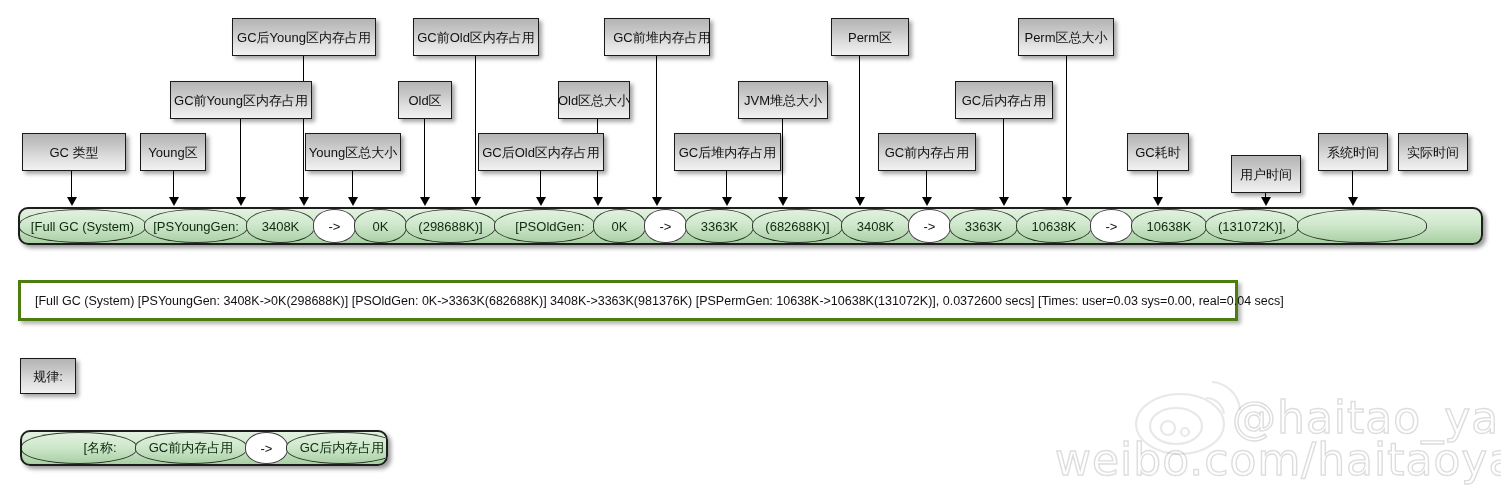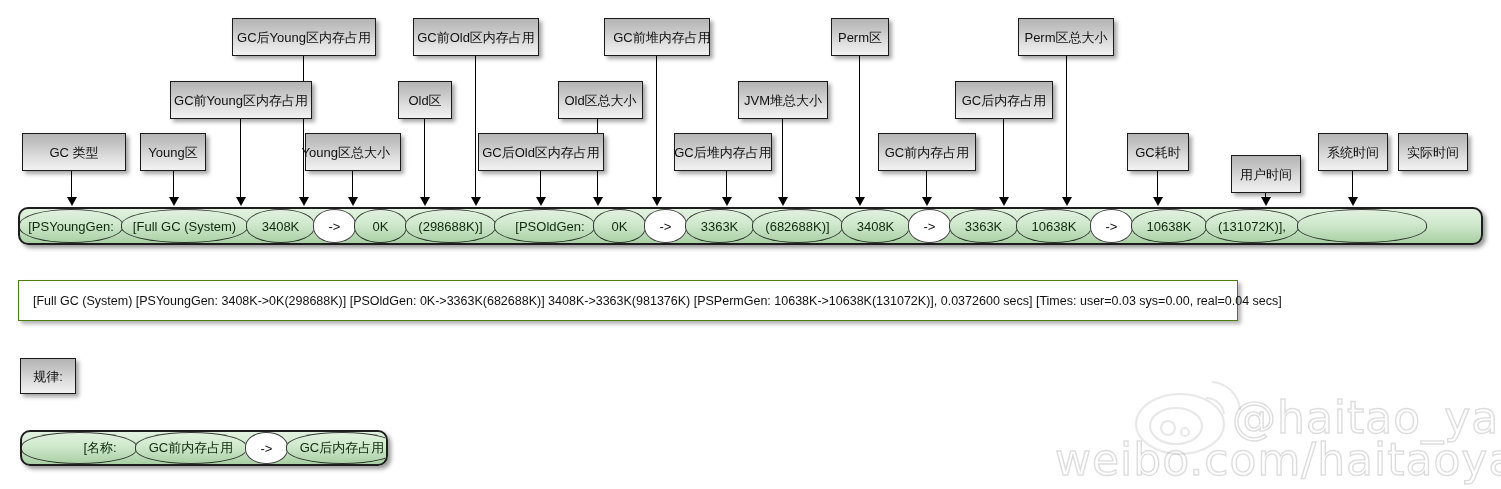--- a/index.html
+++ b/index.html
@@ -65,21 +65,21 @@
     padding:0 6px;
   }
   .seg.arrowseg{
     background:#ffffff;
     color:#111;
   }
   
   .textbox{
     position:absolute;
     box-sizing:border-box;
-    border:1px solid #4d7c0f;
+    border:3px solid #4d7c0f;
     background:#fff;
     box-shadow:3px 3px 4px rgba(0,0,0,0.30);
     display:flex;align-items:center;
     padding:0 14px;
     font-size:12.5px;
     color:#111;
     white-space:nowrap;
     z-index:4;
   }
   
@@ -117,61 +117,61 @@
     <div class="callout" style="left: 170px; top: 81px; width: 142px;">
       <span>GC前Young区内存占用</span>
     </div>
     <div class="leader" style="left: 240px; top: 119px; height: 79px;"></div>
     <div class="arrowhead" style="left: 236px; top: 197px;"></div>
     <div class="callout" style="left: 232px; top: 18px; width: 144px;">
       <span>GC后Young区内存占用</span>
     </div>
     <div class="leader" style="left: 303px; top: 56px; height: 142px;"></div>
     <div class="arrowhead" style="left: 299px; top: 197px;"></div>
-    <div class="callout" style="left: 305px; top: 133px; width: 96px; justify-content: flex-end;">
+    <div class="callout" style="left: 305px; top: 133px; width: 96px;">
       <span>Young区总大小</span>
     </div>
     <div class="leader" style="left: 352px; top: 171px; height: 27px;"></div>
     <div class="arrowhead" style="left: 348px; top: 197px;"></div>
     <div class="callout" style="left: 398px; top: 81px; width: 54px;">
       <span>Old区</span>
     </div>
     <div class="leader" style="left: 424px; top: 119px; height: 79px;"></div>
     <div class="arrowhead" style="left: 420px; top: 197px;"></div>
     <div class="callout" style="left: 413px; top: 18px; width: 126px;">
       <span>GC前Old区内存占用</span>
     </div>
     <div class="leader" style="left: 475px; top: 56px; height: 142px;"></div>
     <div class="arrowhead" style="left: 471px; top: 197px;"></div>
     <div class="callout" style="left: 478px; top: 133px; width: 126px;">
       <span>GC后Old区内存占用</span>
     </div>
     <div class="leader" style="left: 540px; top: 171px; height: 27px;"></div>
     <div class="arrowhead" style="left: 536px; top: 197px;"></div>
-    <div class="callout" style="left: 558px; top: 81px; width: 85px;">
+    <div class="callout" style="left: 558px; top: 81px; width: 72px;">
       <span>Old区总大小</span>
     </div>
     <div class="leader" style="left: 597px; top: 119px; height: 79px;"></div>
     <div class="arrowhead" style="left: 593px; top: 197px;"></div>
     <div class="callout" style="left: 604px; top: 18px; width: 106px; padding-left: 20px;">
       <span>GC前堆内存占用</span>
     </div>
     <div class="leader" style="left: 656px; top: 56px; height: 142px;"></div>
     <div class="arrowhead" style="left: 652px; top: 197px;"></div>
-    <div class="callout" style="left: 674px; top: 133px; width: 98px;">
+    <div class="callout" style="left: 674px; top: 133px; width: 107px;">
       <span>GC后堆内存占用</span>
     </div>
     <div class="leader" style="left: 726px; top: 171px; height: 27px;"></div>
     <div class="arrowhead" style="left: 722px; top: 197px;"></div>
     <div class="callout" style="left: 738px; top: 81px; width: 90px;">
       <span>JVM堆总大小</span>
     </div>
     <div class="leader" style="left: 782px; top: 119px; height: 79px;"></div>
     <div class="arrowhead" style="left: 778px; top: 197px;"></div>
-    <div class="callout" style="left: 831px; top: 18px; width: 58px;">
+    <div class="callout" style="left: 831px; top: 18px; width: 78px;">
       <span>Perm区</span>
     </div>
     <div class="leader" style="left: 859px; top: 56px; height: 142px;"></div>
     <div class="arrowhead" style="left: 855px; top: 197px;"></div>
     <div class="callout" style="left: 878px; top: 133px; width: 98px;">
       <span>GC前内存占用</span>
     </div>
     <div class="leader" style="left: 926px; top: 171px; height: 27px;"></div>
     <div class="arrowhead" style="left: 922px; top: 197px;"></div>
     <div class="callout" style="left: 955px; top: 81px; width: 98px;">
@@ -198,25 +198,25 @@
       <span>系统时间</span>
     </div>
     <div class="leader" style="left: 1352px; top: 171px; height: 27px;"></div>
     <div class="arrowhead" style="left: 1348px; top: 197px;"></div>
     <div class="callout" style="left: 1398px; top: 133px; width: 70px;">
       <span>实际时间</span>
     </div>
   </div>
 
 <div class="pillbar" id="main-bar" style="left:18px;top:207px;width:1465px;height:38px;">
+    <div class="seg" style="flex: 0 0 115px;">
+      <span>[Full GC (System)</span>
+    </div>
     <div class="seg" style="flex: 0 0 92px;">
       <span>[PSYoungGen:</span>
-    </div>
-    <div class="seg" style="flex: 0 0 115px;">
-      <span>[Full GC (System)</span>
     </div>
     <div class="seg" style="flex: 0 0 57px;">
       <span>3408K</span>
     </div>
     <div class="seg arrowseg" style="flex: 0 0 31px;">
       <span>-&gt;</span>
     </div>
     <div class="seg" style="flex: 0 0 41px;">
       <span>0K</span>
     </div>

